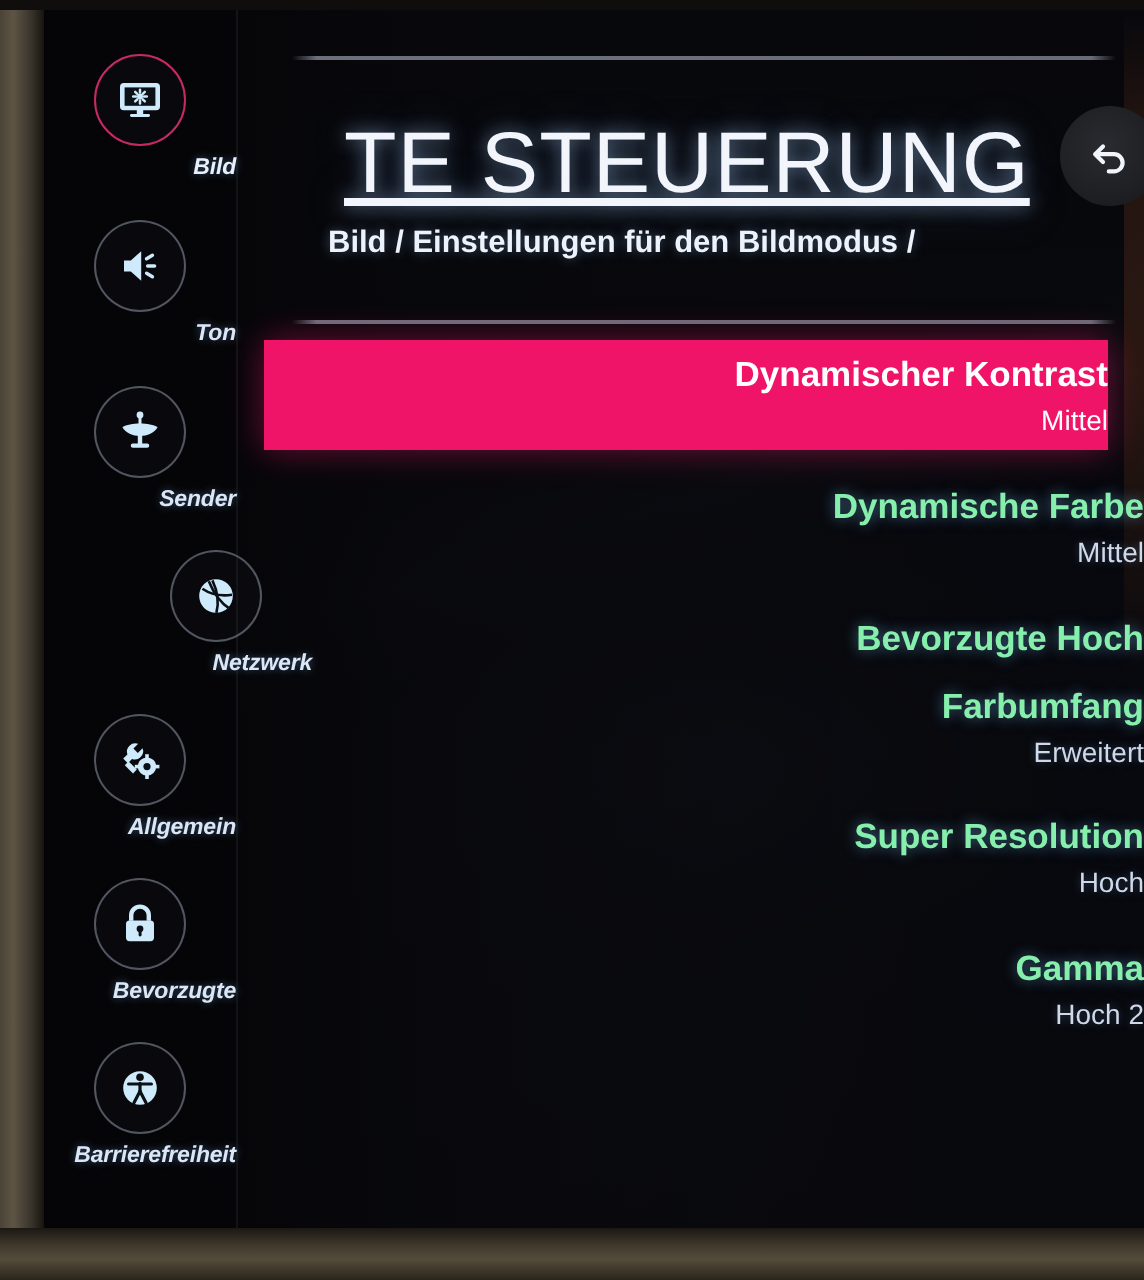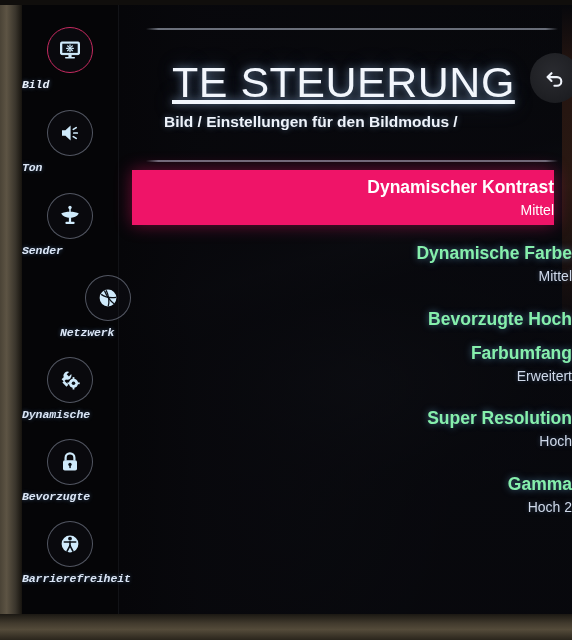--- a/index.html
+++ b/index.html
@@ -103,23 +103,22 @@
     position: absolute;
     left: 96px; top: 0;
     width: 1px; height: 609px;
     background: rgba(130,135,150,0.10);
     z-index: 12;
   }
   .side-item {
     position: absolute;
     left: 0;
     width: 96px;
-    text-align: left;
+    text-align: right;
     cursor: pointer;
-    font-family: Liberation Mono, monospace;
   }
   .side-icon-ring {
     width: 46px;
     height: 46px;
     margin: 0 auto;
     border-radius: 50%;
     border: 1.4px solid rgba(150,158,176,0.52);
     background: rgba(12,13,18,0.55);
     display: flex;
     align-items: center;
@@ -329,21 +328,21 @@
       <circle cx="16.5" cy="16.3" r="4.6" fill="#cfeafb"></circle>
       <circle cx="16.5" cy="16.3" r="1.8" fill="#0b1017"></circle>
       <g fill="#cfeafb">
         <rect x="15.6" y="10.1" width="1.8" height="2.3"></rect>
         <rect x="15.6" y="20.2" width="1.8" height="2.3"></rect>
         <rect x="10.4" y="15.4" width="2.3" height="1.8"></rect>
         <rect x="20.4" y="15.4" width="2.3" height="1.8"></rect>
       </g>
     </svg>
             </div>
-            <div class="side-label">Dynamische</div>
+            <div class="side-label">Allgemein</div>
           </div>
           <div class="side-item" style="top: 434px;">
             <div class="side-icon-ring">
     <svg width="26" height="26" viewBox="0 0 26 26">
       <path d="M8.6 11.4 V8.7 A4.4 4.4 0 0 1 17.4 8.7 V11.4" fill="none" stroke="#cfeafb" stroke-width="2.2"></path>
       <rect x="6" y="11.2" width="14" height="10.4" rx="1.8" fill="#cfeafb"></rect>
       <circle cx="13" cy="15.4" r="1.7" fill="#0b1017"></circle>
       <rect x="12.3" y="15.8" width="1.5" height="3.4" rx="0.7" fill="#0b1017"></rect>
     </svg>
             </div>

